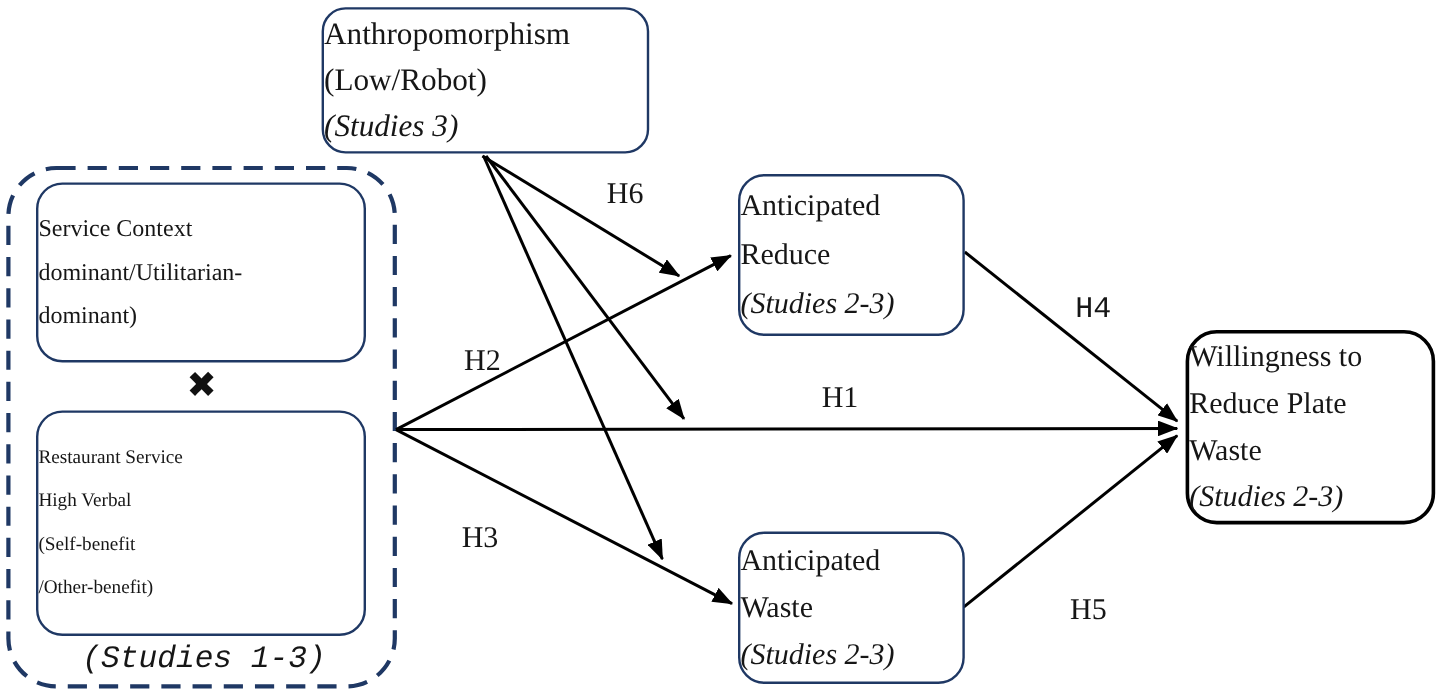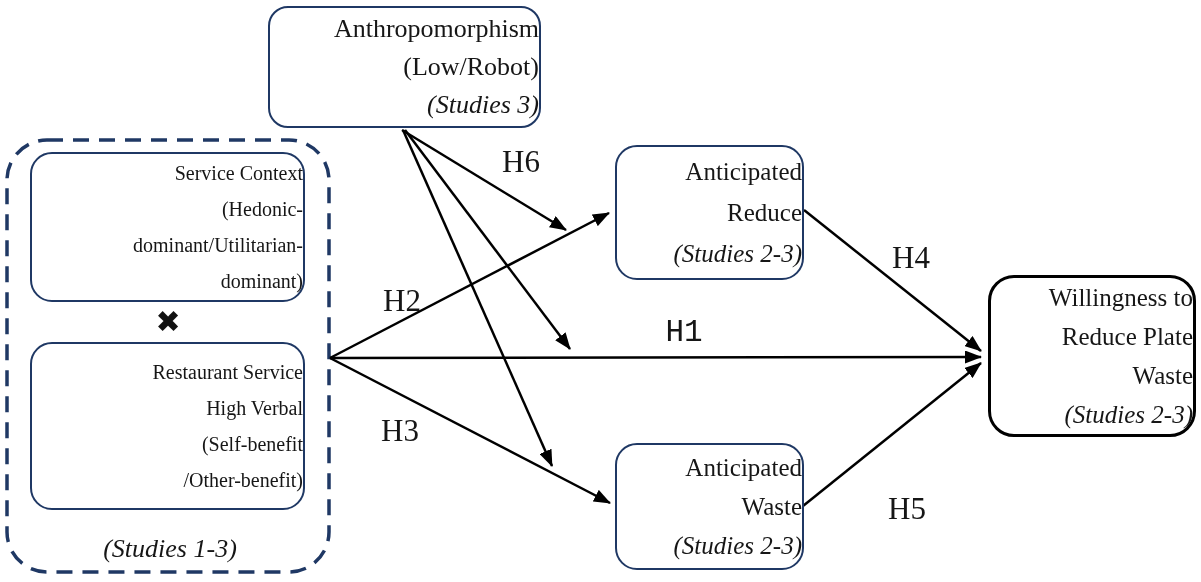--- a/index.html
+++ b/index.html
@@ -18,61 +18,62 @@
     width: 1201px; height: 582px;
   }
   .node {
     position: absolute;
     box-sizing: border-box;
     border: 2.5px solid #1f3864;
     border-radius: 22px;
     background: #ffffff;
     display: flex;
     flex-direction: column;
-    align-items: flex-end;
+    align-items: flex-start;
     justify-content: center;
     text-align: center;
   }
   .node span { display: block; white-space: nowrap; }
   .studies { font-style: italic; }
   .anthro-box   { left: 268px; top: 6px;  width: 273px; height: 122px; font-size: 26px; line-height: 38px; border-radius: 20px; }
   .service-box  { left: 30px;  top: 152px; width: 275px; height: 150px; font-size: 20px; line-height: 36px; }
-  .robot-box    { left: 30px;  top: 342px; width: 275px; height: 168px; font-size: 20px; line-height: 36px; }
+  .robot-box    { left: 30px;  top: 342px; width: 275px; height: 188px; font-size: 16px; line-height: 36px; }
   .pride-box    { left: 615px; top: 145px; width: 189px; height: 135px; font-size: 25px; line-height: 41px; }
   .regret-box   { left: 615px; top: 443px; width: 189px; height: 127px; font-size: 25px; line-height: 39px; }
   .outcome-box  { left: 988px; top: 275px; width: 208px; height: 162px; font-size: 25px; line-height: 39px;
-                  border: 3px solid #000000; border-radius: 26px; padding-left: 28px; }
+                  border: 3px solid #000000; border-radius: 26px; }
   .x-symbol {
     position: absolute;
     left: 168px; top: 322px;
     transform: translate(-50%, -50%);
     font-size: 30px;
     font-weight: bold;
     color: #111111;
     font-family: "DejaVu Sans", sans-serif;
     line-height: 1;
   }
   .group-studies {
     position: absolute;
     left: 170px; top: 549px;
     transform: translate(-50%, -50%);
     font-size: 26px;
     font-style: italic;
     white-space: nowrap;
+    font-family: Liberation Mono, monospace;
   }
   .h-label {
     position: absolute;
     transform: translate(-50%, -50%);
-    font-size: 31px;
+    font-size: 25px;
     white-space: nowrap;
   }
-  .h1-label { left: 684px; top: 332px; font-family: Liberation Mono, monospace; }
+  .h1-label { left: 700px; top: 332px; }
   .h2-label { left: 402px; top: 286px; margin-top: 15px; }
-  .h3-label { left: 400px; top: 431px; }
-  .h4-label { left: 911px; top: 258px; }
+  .h3-label { left: 400px; top: 449px; }
+  .h4-label { left: 911px; top: 258px; font-family: Liberation Mono, monospace; }
   .h5-label { left: 907px; top: 468px; margin-top: 41px; }
   .h6-label { left: 521px; top: 162px; }
 </style>
 </head>
 <body>
 
 <div class="canvas">
 
   <svg class="arrow-layer" viewBox="0 0 1201 582" xmlns="http://www.w3.org/2000/svg">
     <defs>
@@ -96,21 +97,20 @@
   </svg>
 
   <div class="node anthro-box">
     <span>Anthropomorphism</span>
     <span>(Low/Robot)</span>
     <span class="studies">(Studies 3)</span>
   </div>
 
   <div class="node service-box">
     <span>Service Context</span>
-    <span>(Hedonic-</span>
     <span>dominant/Utilitarian-</span>
     <span>dominant)</span>
   </div>
 
   <div class="x-symbol">✖</div>
 
   <div class="node robot-box">
     <span>Restaurant Service</span>
     <span>High Verbal</span>
     <span>(Self-benefit</span>

